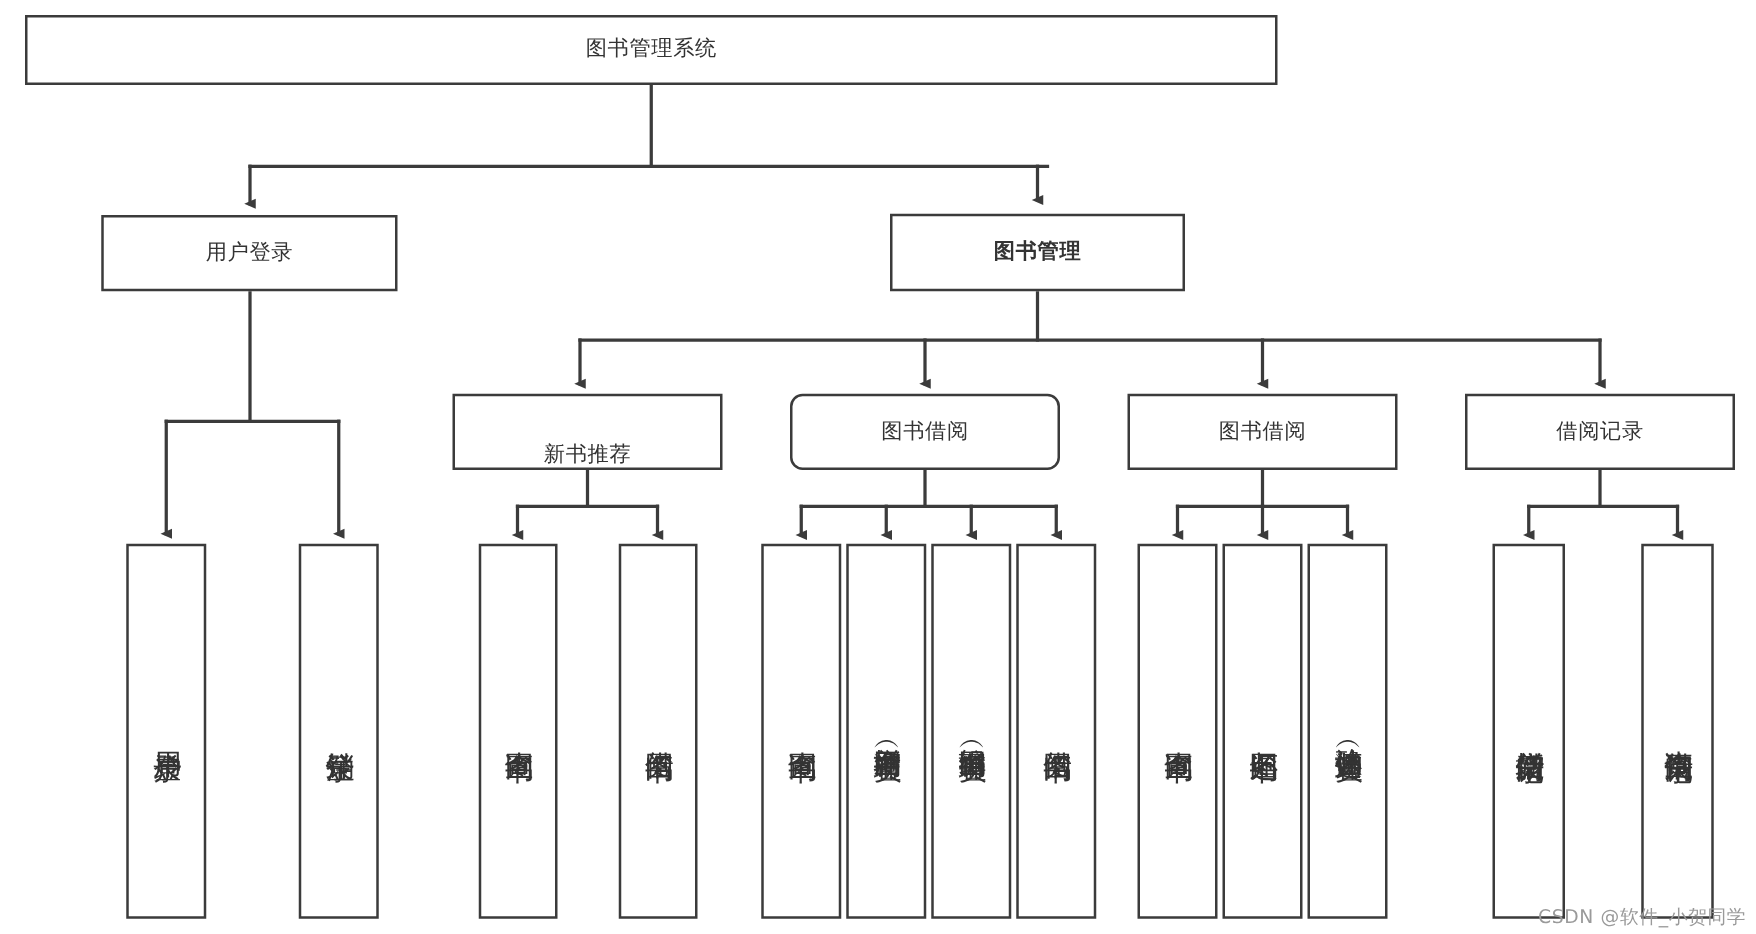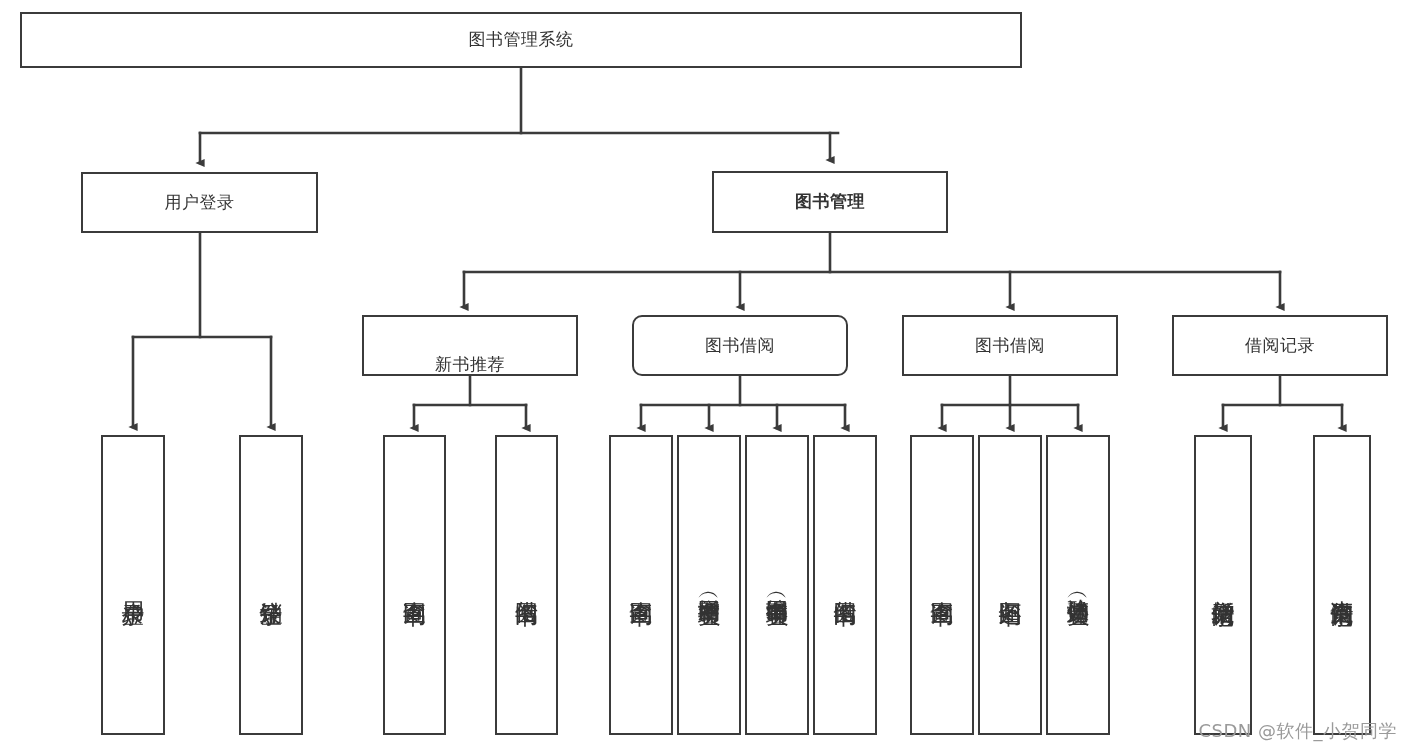--- a/index.html
+++ b/index.html
@@ -60,21 +60,21 @@
     max-height: 100%;
   }
   .node.vertical.long .node-label {
     font-size: 22px;
     line-height: 1.1;
   }
   #watermark {
     position: absolute;
     right: 8px;
     bottom: 4px;
-    font-size: 18px;
+    font-size: 15px;
     color: #9a9a9a;
     letter-spacing: 0.5px;
     white-space: nowrap;
   }
 </style>
 </head>
 <body>
 
 <div id="canvas">
 

